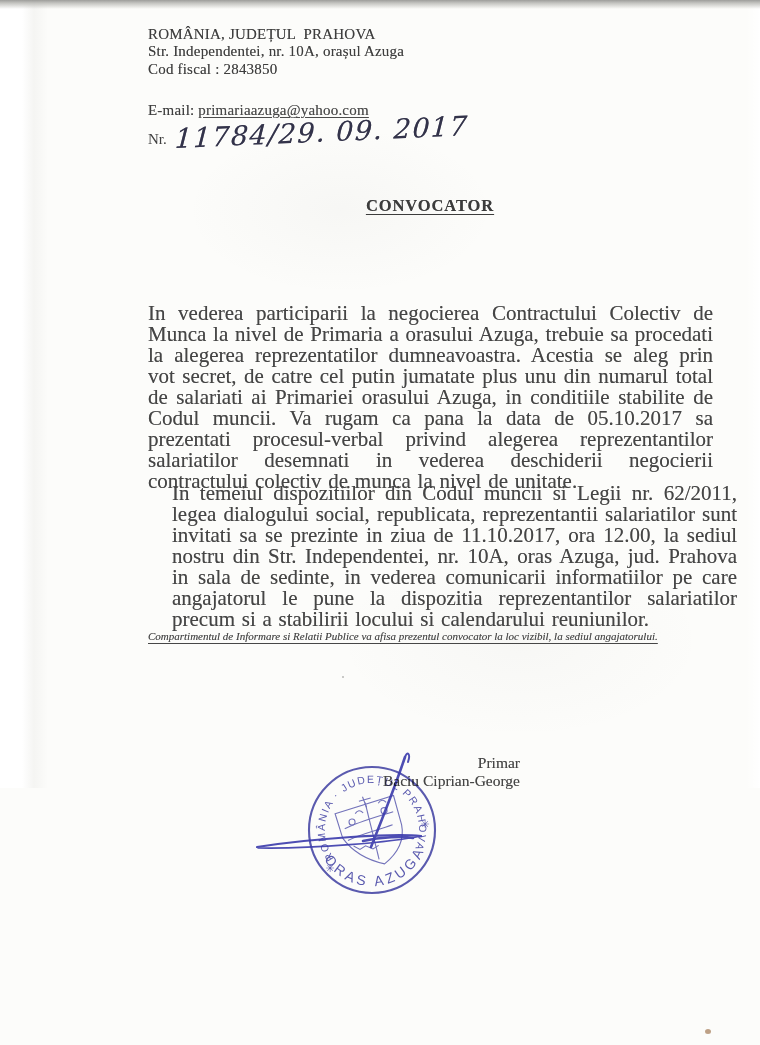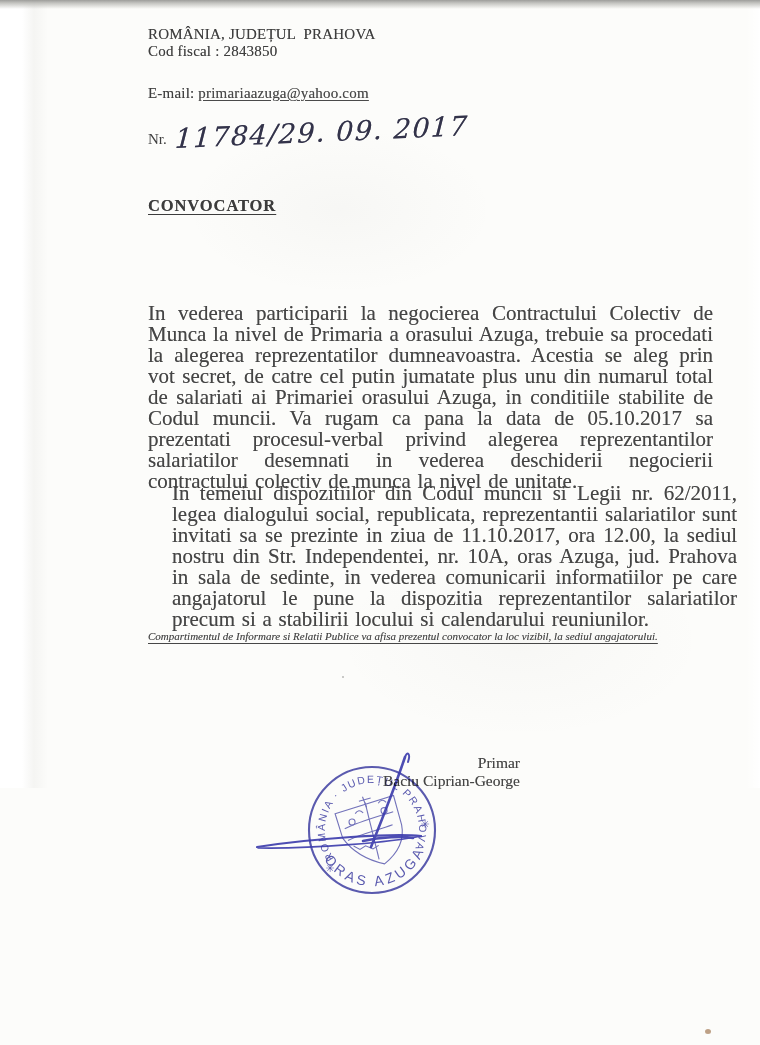--- a/index.html
+++ b/index.html
@@ -45,20 +45,21 @@
     font-size: 27px;
     letter-spacing: 1.5px;
     color: #33334a;
     transform: rotate(-2.5deg) skewX(-6deg);
     transform-origin: left center;
     white-space: pre;
     text-shadow: 0 0 0.5px rgba(45,45,70,0.6);
   }
   .doc-title-wrap {
     position: absolute; left: 148px; top: 196px; width: 564px;
+    text-align: center;
   }
   .doc-title {
     display: inline-block;
     font-size: 16.5px; font-weight: bold;
     letter-spacing: 0.9px;
     color: #3c3c3c;
     text-decoration: underline;
     text-underline-offset: 3px;
     text-shadow: 0 0 0.5px rgba(60,60,60,0.6);
   }
@@ -109,20 +110,21 @@
 </style>
 </head>
 <body>
 
 <div class="page">
 
   <div class="scan-edge-top"></div>
 
   <div class="letterhead">
     <div class="lh-line">ROMÂNIA, JUDEȚUL  PRAHOVA</div>
+    <div class="lh-line">Str. Independentei, nr. 10A, orașul Azuga</div>
     <div class="lh-line">Cod fiscal : 2843850</div>
     <div class="email-row"><span>E-mail: </span><span class="email-link">primariaazuga@yahoo.com</span></div>
   </div>
 
   <div class="nr-row">
     <span>Nr.</span>
     <span class="handwritten-nr">11784/29. 09. 2017</span>
   </div>
 
   <div class="doc-title-wrap">

